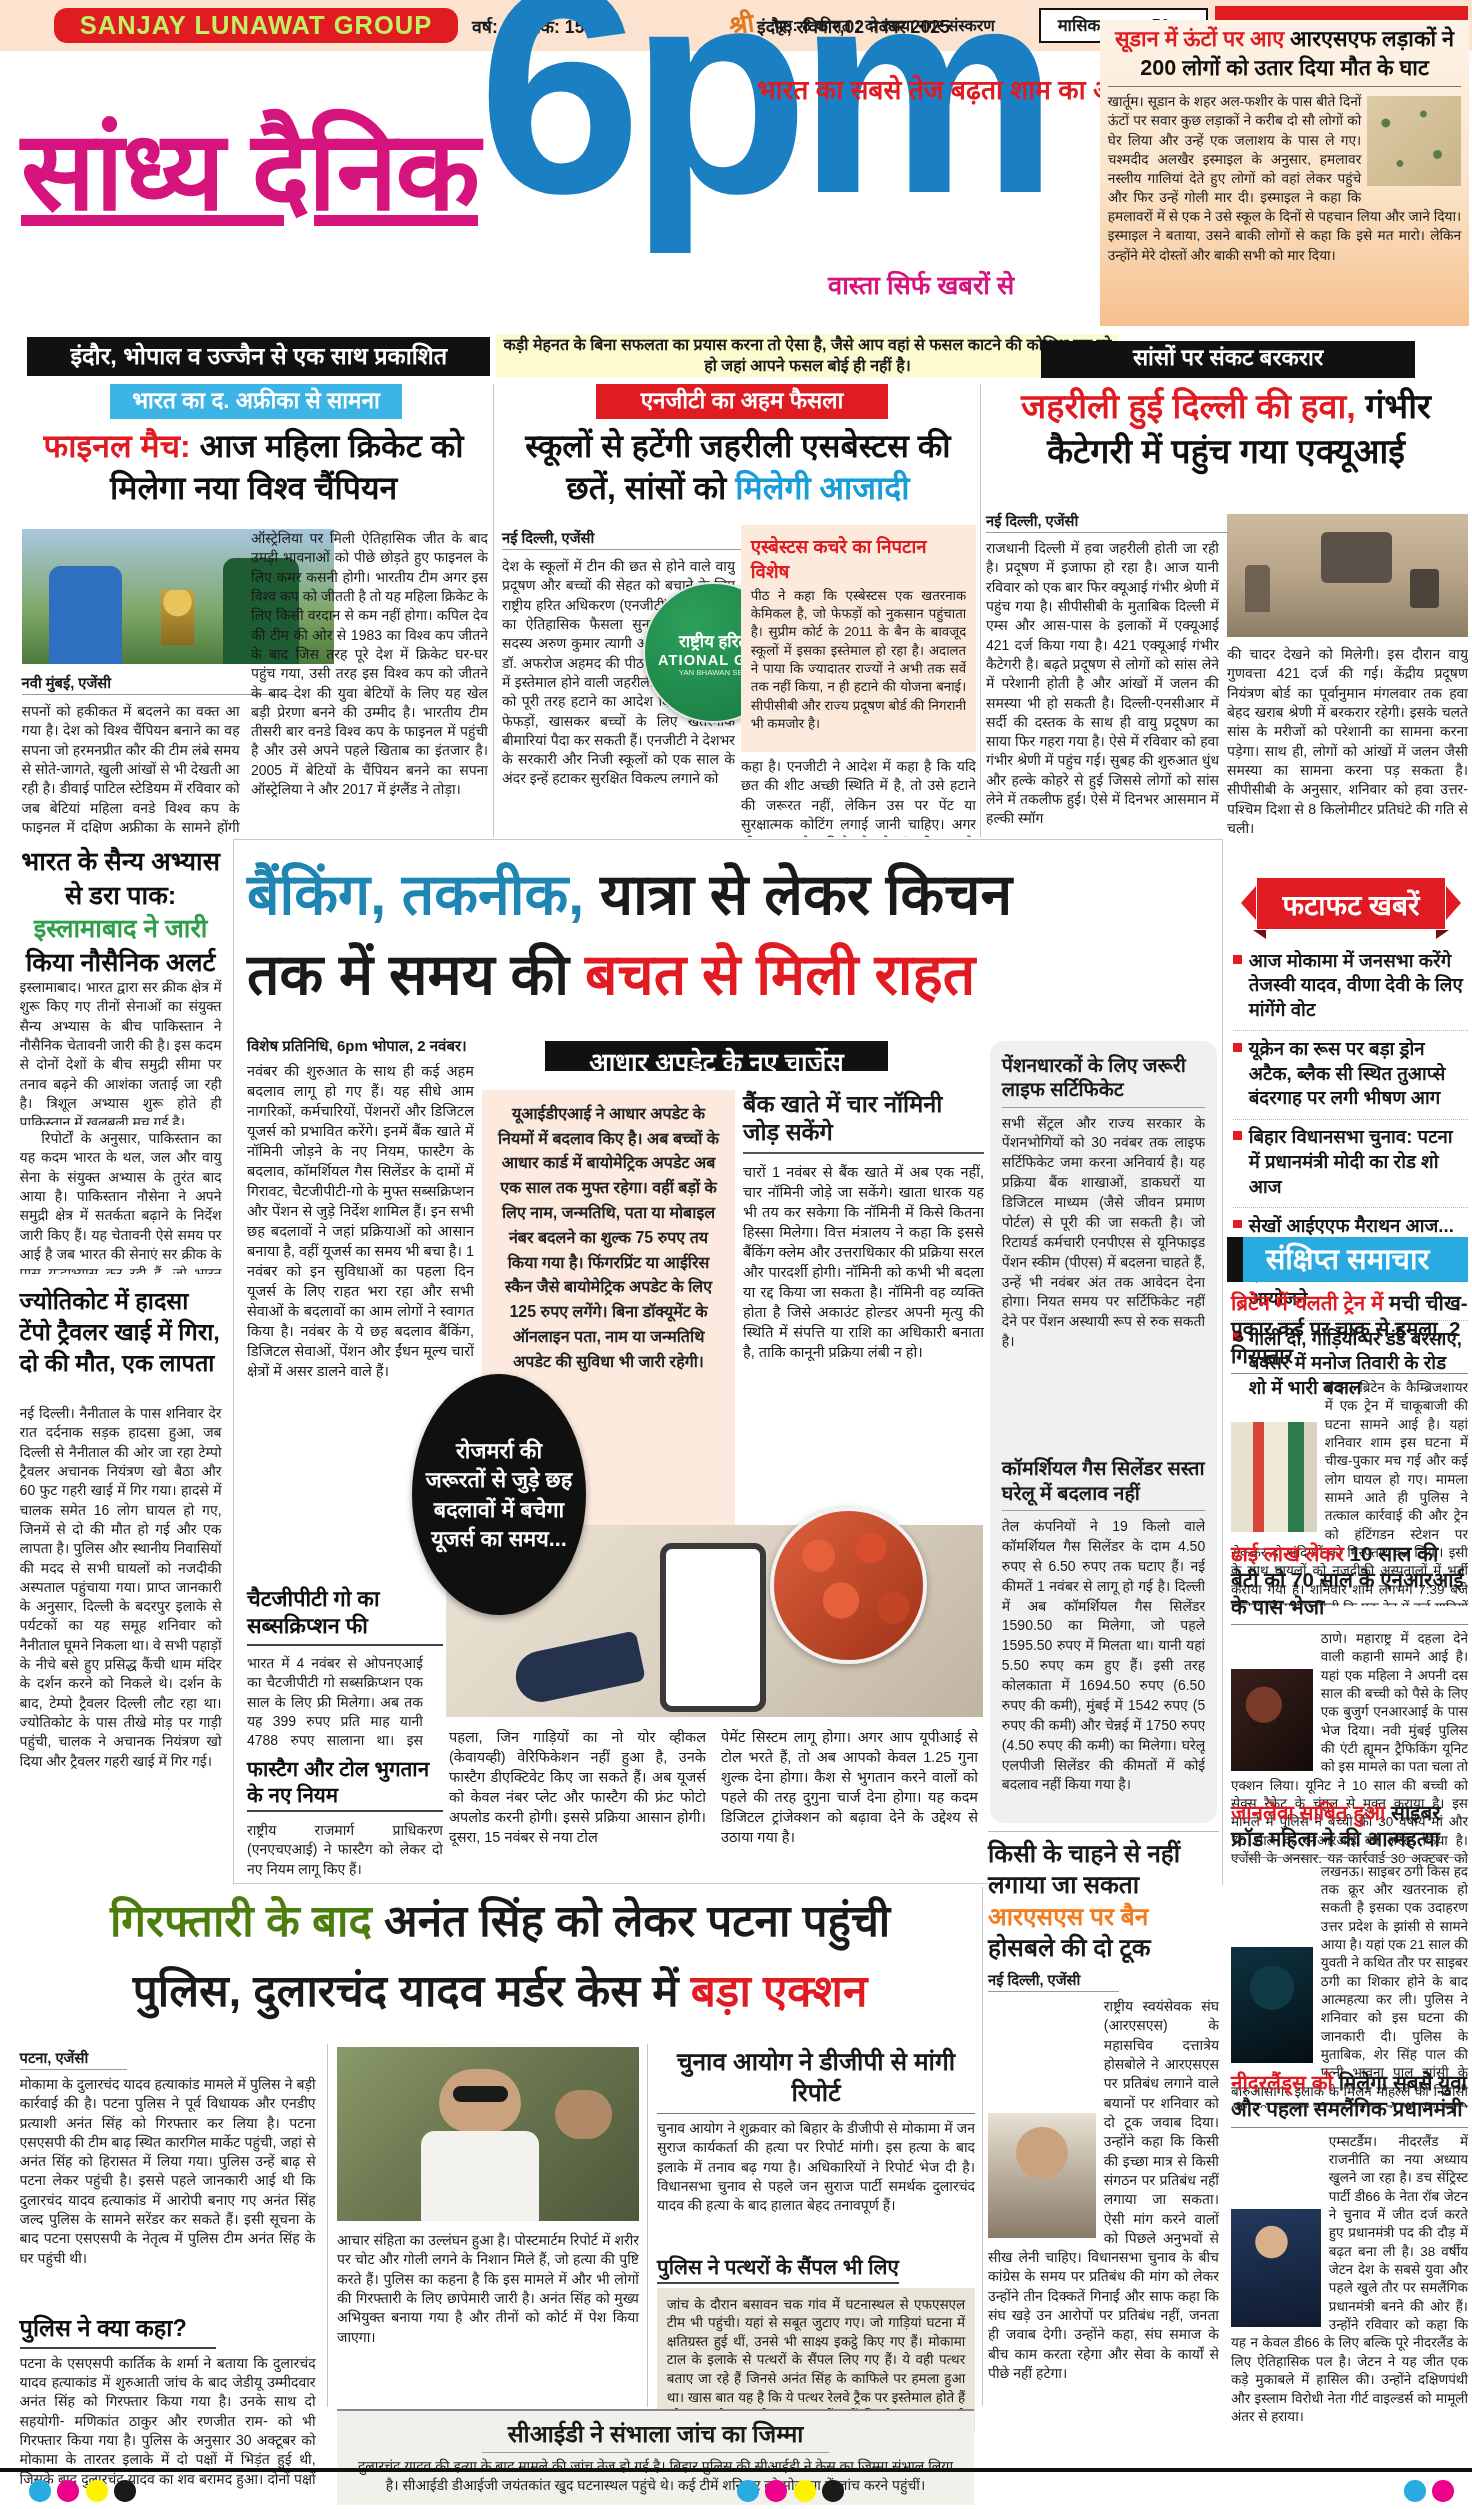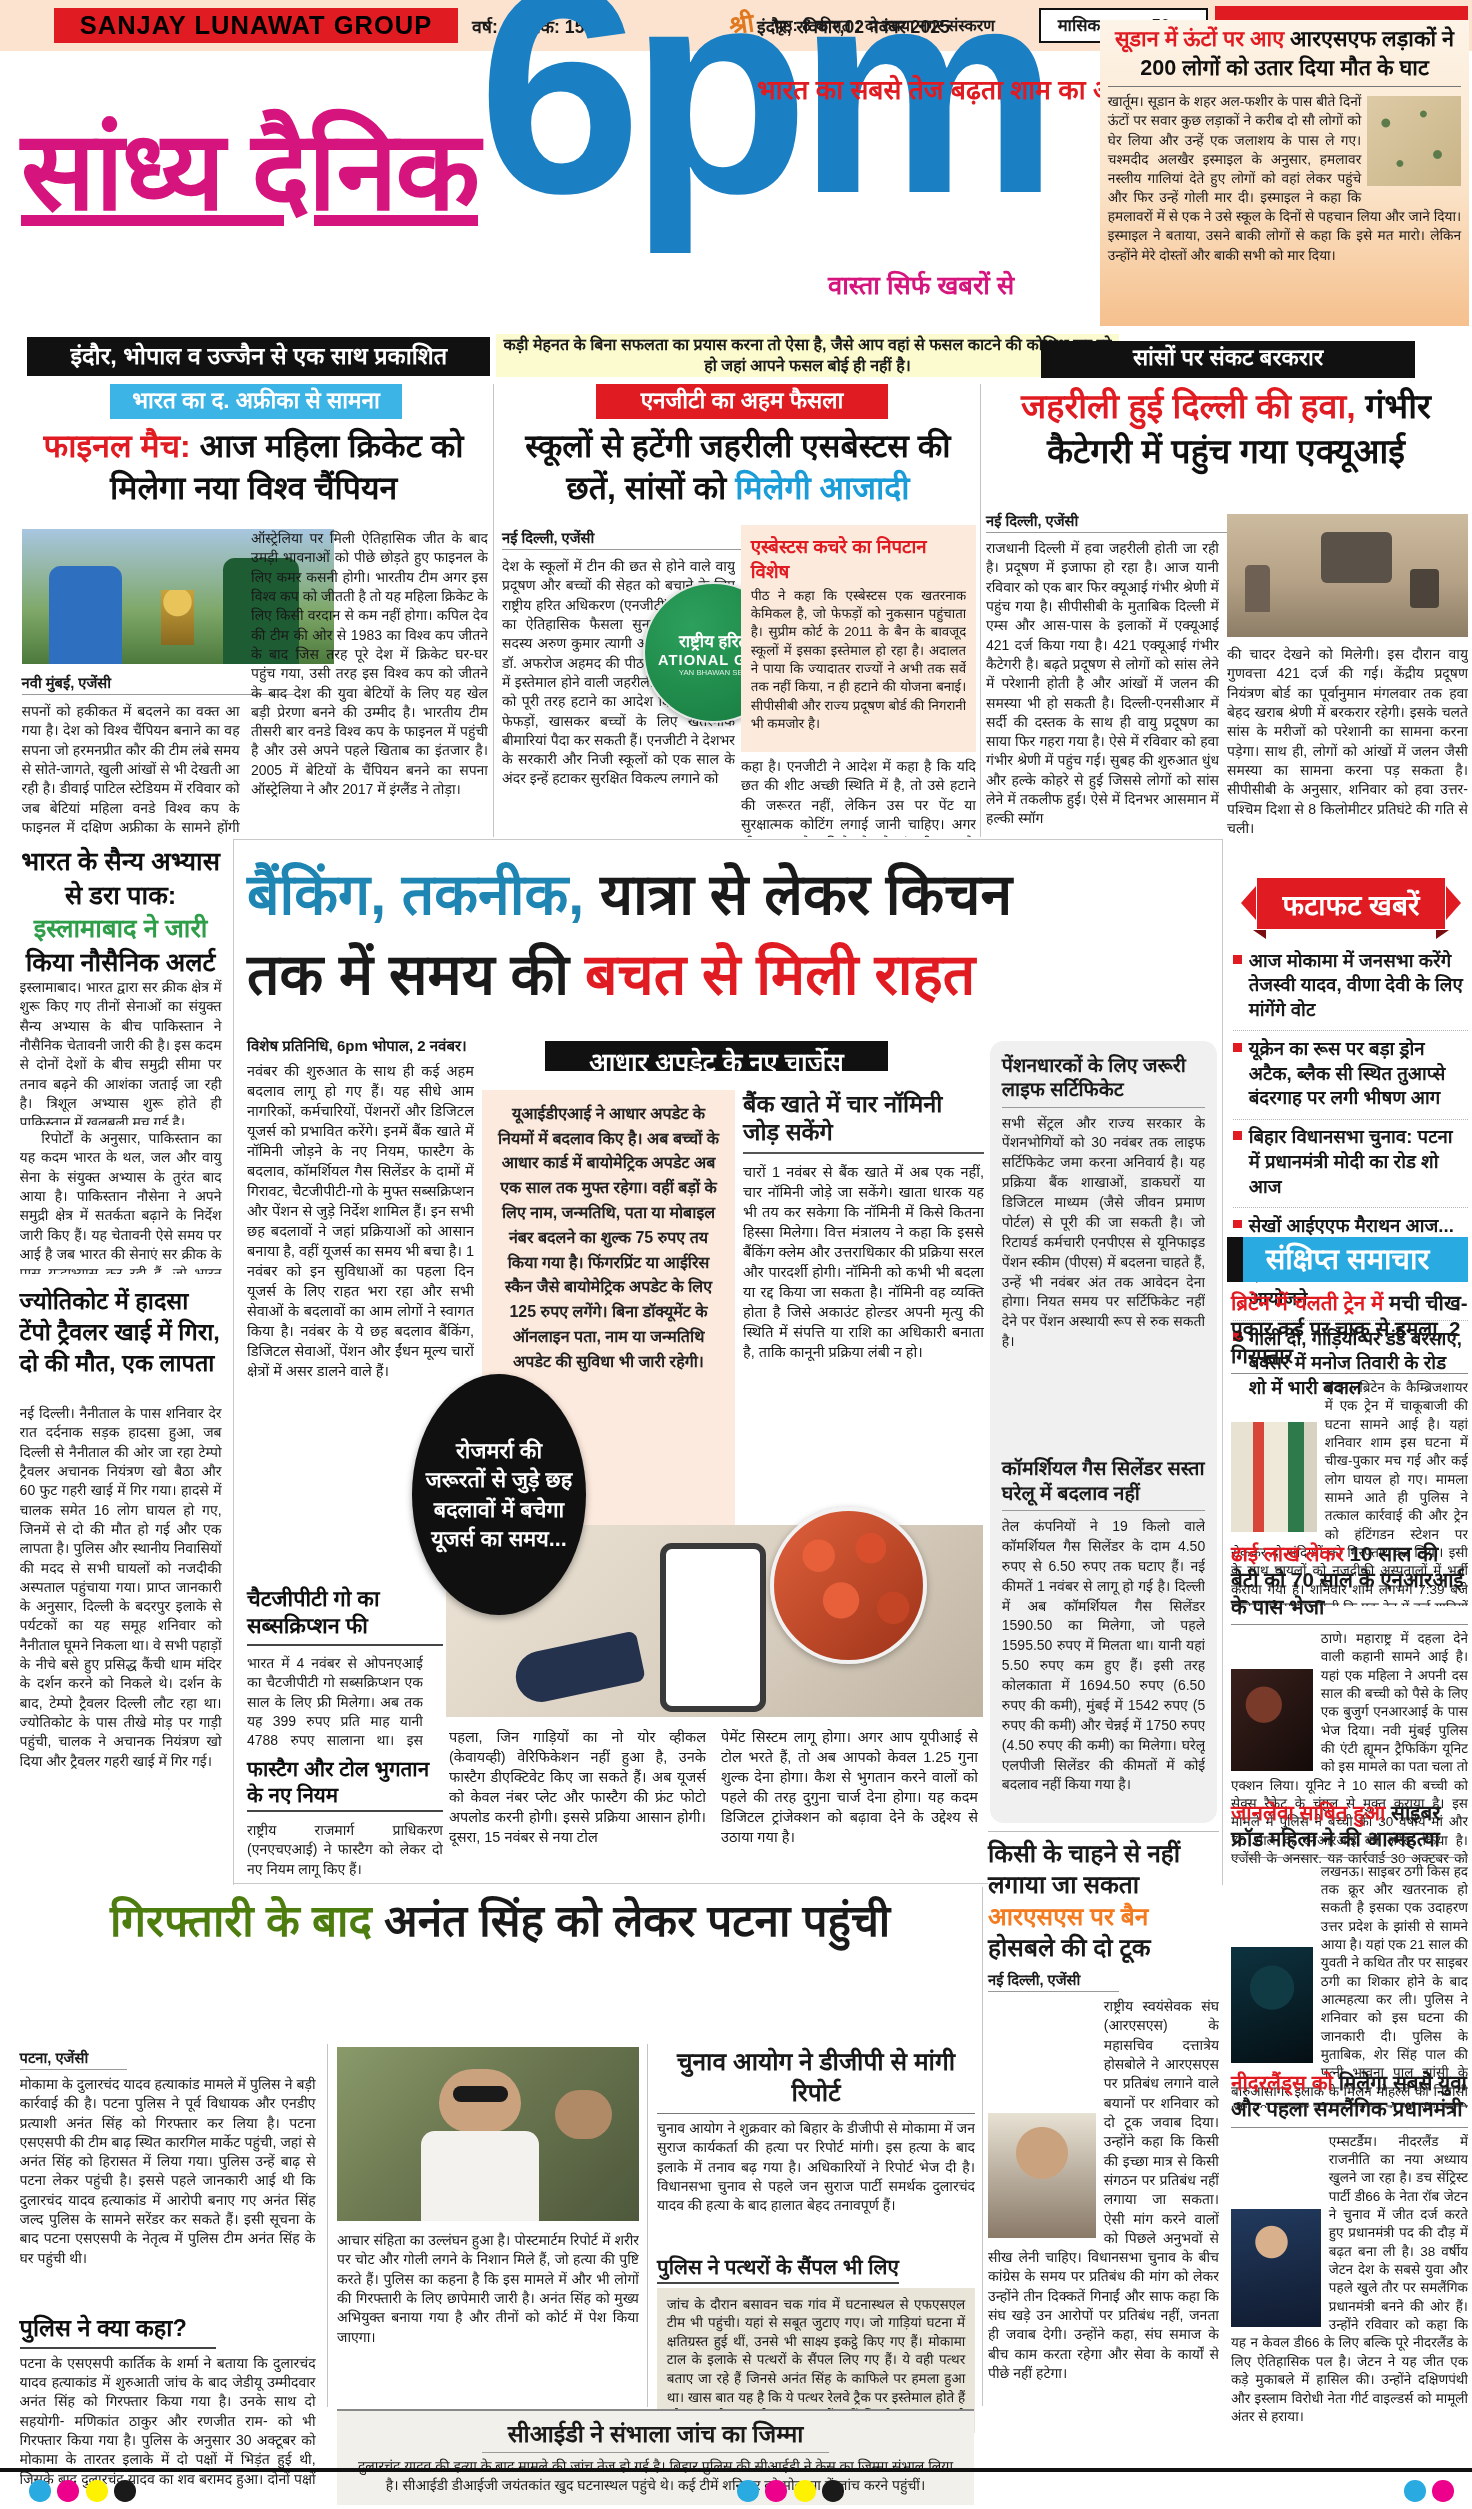--- a/index.html
+++ b/index.html
@@ -29,21 +29,21 @@
   .brief-hl{font-weight:bold;font-size:20.6px;line-height:1.28;border-bottom:1px solid #8a8a8a;padding-bottom:3.9px;margin-bottom:4.9px;}
   .ph{background:#cfcabe;}
   .dot{width:21.6px;height:21.6px;border-radius:50%;display:inline-block;margin-right:6.9px;}
 </style>
 </head>
 <body>
 
 <div id="page">
 
   <div class="abs" style="left:0;top:0;width:1472px;height:51px;background:#fbe3cf;"></div>
-  <div class="abs" style="left:54px;top:7.8px;width:404px;height:35px;background:#e11b22;color:#000000;font-weight:bold;font-size:25.5px;text-align:center;line-height:35px;letter-spacing:1px;"><span>SANJAY LUNAWAT GROUP</span></div>
+  <div class="abs" style="left:54px;top:7.8px;width:404px;height:35px;background:#e11b22;color:#bef264;font-weight:bold;font-size:25.5px;text-align:center;line-height:35px;letter-spacing:1px;border-radius:13px;"><span>SANJAY LUNAWAT GROUP</span></div>
   <div class="abs b" style="left:472px;top:13.7px;font-size:17.6px;">वर्ष: 20 अंक: 156</div>
   <div class="abs b" style="left:757px;top:13.7px;font-size:17.6px;">इंदौर, रविवार,02 नवंबर 2025</div>
   <div class="abs" style="left:729px;top:5.9px;font-size:25.5px;color:#e07820;font-weight:bold;transform:rotate(-8deg);">श्री</div>
 
   <div class="abs b" style="left: 774px; top: 13.7px; font-size: 16px; white-space: nowrap; transform: none; display: block;">पृष्ठ: 8  कीमत : दो रुपया  नगर संस्करण</div>
   <div class="abs b" style="left:1039px;top:7.8px;width:165px;height:31px;border:2px solid #111;background:#fff;text-align:center;line-height:31px;font-size:16.7px;"><span>मासिक शुल्क : 50 रु.</span></div>
   <div class="abs" style="left:1215px;top:5.9px;width:253px;height:37px;background:#e11b22;color:#fff;font-weight:bold;font-size:20.6px;text-align:center;line-height:37px;"><span>e-paper www.6pmnews.com</span></div>
 
   <div class="abs magenta b" style="left:21px;top:116px;width:461px;font-size:110px;line-height:1.0;letter-spacing:-2px;text-decoration:underline;">सांध्य दैनिक</div>
   <div class="abs b" style="left:478px;top:-57px;width:431px;font-size:294px;line-height:1.0;color:#1b7fc4;letter-spacing:-11.8px;">6pm</div>
@@ -232,20 +232,23 @@
     <div class="dateline" style="margin-top:5.9px;">नई दिल्ली, एजेंसी</div>
     <div class="clip" style="height:465px;">
       <div class="ph" style="float:left;width:108px;height:125px;margin:116px 7.8px 3.9px 0;background:radial-gradient(circle at 50% 32%,#caa27e 0 25.5px,transparent 26.5px),linear-gradient(180deg,#e8e2d4 0%,#8a7a68 100%);"></div>
       <div class="body-txt">राष्ट्रीय स्वयंसेवक संघ (आरएसएस) के महासचिव दत्तात्रेय होसबोले ने आरएसएस पर प्रतिबंध लगाने वाले बयानों पर शनिवार को दो टूक जवाब दिया। उन्होंने कहा कि किसी की इच्छा मात्र से किसी संगठन पर प्रतिबंध नहीं लगाया जा सकता। ऐसी मांग करने वालों को पिछले अनुभवों से सीख लेनी चाहिए। विधानसभा चुनाव के बीच कांग्रेस के समय पर प्रतिबंध की मांग को लेकर उन्होंने तीन दिक्कतें गिनाईं और साफ कहा कि संघ खड़े उन आरोपों पर प्रतिबंध नहीं, जनता ही जवाब देगी। उन्होंने कहा, संघ समाज के बीच काम करता रहेगा और सेवा के कार्यों से पीछे नहीं हटेगा।</div>
     </div>
   </div>
 
   <div class="abs b ctr" style="left:19.6px;top:1892px;width:961px;font-size:44px;line-height:1.3;">
     <span class="cyan">गिरफ्तारी के बाद</span><span> अनंत सिंह को लेकर पटना पहुंची</span>
   </div>
+  <div class="abs b ctr" style="left:19.6px;top:1962px;width:961px;font-size:44px;line-height:1.3;">
+    <span>पुलिस, दुलारचंद यादव मर्डर केस में </span><span class="red">बड़ा एक्शन</span>
+  </div>
 
   <div class="vline" style="left:327px;top:2044px;height:363px;"></div>
   <div class="vline" style="left:647px;top:2044px;height:363px;"></div>
   <div class="vline" style="left:982px;top:1887px;height:519px;"></div>
 
   <div class="abs" style="left:19.6px;top:2047px;width:296px;">
     <div class="dateline">पटना, एजेंसी</div>
     <div class="body-txt clip" style="height:227px;">मोकामा के दुलारचंद यादव हत्याकांड मामले में पुलिस ने बड़ी कार्रवाई की है। पटना पुलिस ने पूर्व विधायक और एनडीए प्रत्याशी अनंत सिंह को गिरफ्तार कर लिया है। पटना एसएसपी की टीम बाढ़ स्थित कारगिल मार्केट पहुंची, जहां से अनंत सिंह को हिरासत में लिया गया। पुलिस उन्हें बाढ़ से पटना लेकर पहुंची है। इससे पहले जानकारी आई थी कि दुलारचंद यादव हत्याकांड में आरोपी बनाए गए अनंत सिंह जल्द पुलिस के सामने सरेंडर कर सकते हैं। इसी सूचना के बाद पटना एसएसपी के नेतृत्व में पुलिस टीम अनंत सिंह के घर पहुंची थी।</div>
     <div class="subhead" style="font-size:23.5px;border-bottom:2px solid #444;display:inline-block;padding:5.9px 29px 3.9px 0;margin:5.9px 0 4.9px;">पुलिस ने क्या कहा?</div>
     <div class="body-txt clip" style="height:135px;">पटना के एसएसपी कार्तिक के शर्मा ने बताया कि दुलारचंद यादव हत्याकांड में शुरुआती जांच के बाद जेडीयू उम्मीदवार अनंत सिंह को गिरफ्तार किया गया है। उनके साथ दो सहयोगी- मणिकांत ठाकुर और रणजीत राम- को भी गिरफ्तार किया गया है। पुलिस के अनुसार 30 अक्टूबर को मोकामा के तारतर इलाके में दो पक्षों में भिड़ंत हुई थी, जिसके बाद दुलारचंद यादव का शव बरामद हुआ। दोनों पक्षों ने एफआईआर दर्ज कराई थी। एसएसपी ने कहा कि जांच में यह स्पष्ट हुआ कि घटना के समय अनंत सिंह अपने सहयोगियों के साथ मौके पर मौजूद थे और</div>

